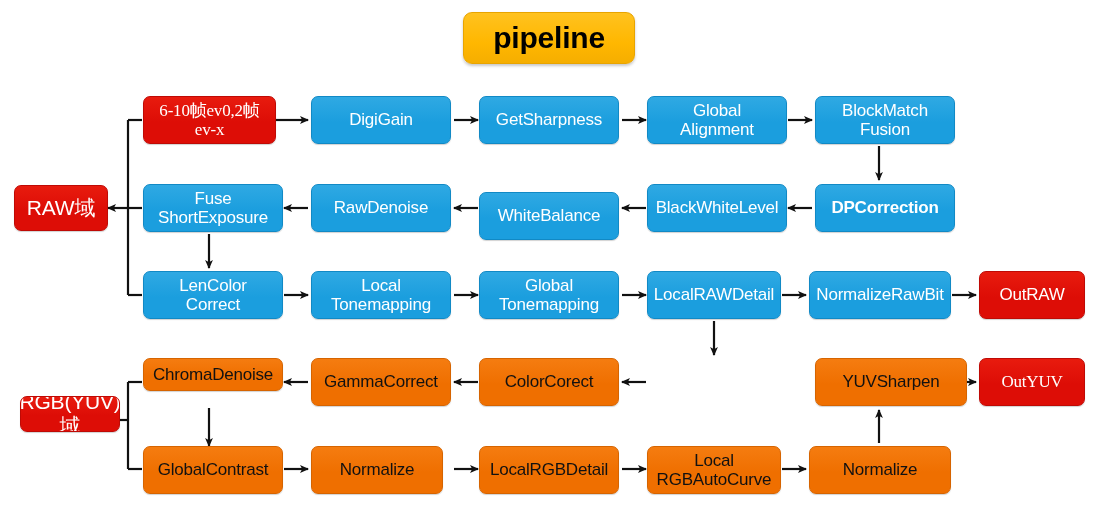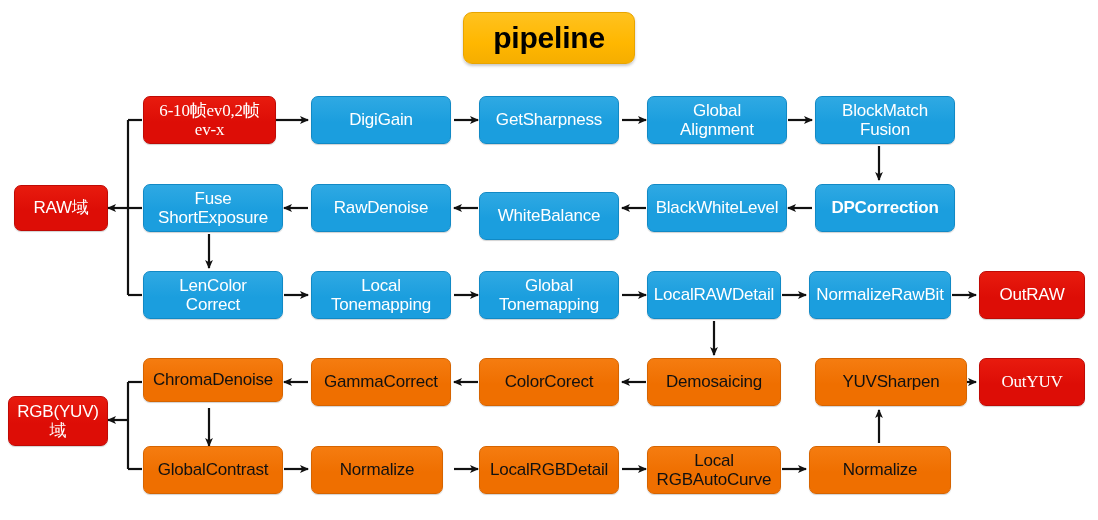--- a/index.html
+++ b/index.html
@@ -65,21 +65,21 @@
   .node.title {
     background: linear-gradient(180deg,#ffc21f 0%,#ffb700 60%,#f5ae00 100%);
     color: #000000;
     font-size: 30px;
     font-weight: bold;
     border: 1px solid #e8a400;
     border-radius: 9px;
     box-shadow: 0 2px 3px rgba(0,0,0,0.22);
   }
   .node.domain {
-    font-size: 17px;
+    font-size: 21px;
   }
 </style>
 </head>
 <body>
 
 <div id="canvas">
 
   <svg class="edges" viewBox="0 0 1098 520">
     <defs>
       <marker id="ah" markerWidth="9" markerHeight="9" refX="8" refY="4.5" orient="auto" markerUnits="userSpaceOnUse">
@@ -137,21 +137,21 @@
 
       <path d="M128,382 L128,469"></path>
       <path d="M128,382 L142,382"></path>
       <path d="M128,469 L142,469"></path>
     </g>
   </svg>
 
   <div class="node title" style="left:463px; top:12px; width:172px; height:52px;">pipeline</div>
 
   <div class="node red domain" style="left:14px; top:185px; width:94px; height:46px;">RAW域</div>
-  <div class="node red domain" style="left:8px; top:396px; width:100px; height:50px;">RGB(YUV)
+  <div class="node red domain" style="left:20px; top:396px; width:100px; height:36px;">RGB(YUV)
 域</div>
 
   <div class="node red" style="left:143px; top:96px; width:133px; height:48px;font-family:Liberation Serif, serif;">6-10帧ev0,2帧
 ev-x</div>
   <div class="node blue" style="left:311px; top:96px; width:140px; height:48px;">DigiGain</div>
   <div class="node blue" style="left:479px; top:96px; width:140px; height:48px;">GetSharpness</div>
   <div class="node blue" style="left:647px; top:96px; width:140px; height:48px;">Global
 Alignment</div>
   <div class="node blue" style="left:815px; top:96px; width:140px; height:48px;">BlockMatch
 Fusion</div>
@@ -166,24 +166,23 @@
   <div class="node blue" style="left:143px; top:271px; width:140px; height:48px;">LenColor
 Correct</div>
   <div class="node blue" style="left:311px; top:271px; width:140px; height:48px;">Local
 Tonemapping</div>
   <div class="node blue" style="left:479px; top:271px; width:140px; height:48px;">Global
 Tonemapping</div>
   <div class="node blue" style="left:647px; top:271px; width:134px; height:48px;">LocalRAWDetail</div>
   <div class="node blue" style="left:809px; top:271px; width:142px; height:48px;">NormalizeRawBit</div>
   <div class="node red" style="left:979px; top:271px; width:106px; height:48px;">OutRAW</div>
 
-  <div class="node orange" style="left:143px; top:358px; width:140px; height:44px;">ChromaDenoise</div>
+  <div class="node orange" style="left:143px; top:358px; width:140px; height:33px;">ChromaDenoise</div>
   <div class="node orange" style="left:311px; top:358px; width:140px; height:48px;">GammaCorrect</div>
   <div class="node orange" style="left:479px; top:358px; width:140px; height:48px;">ColorCorect</div>
-  <div class="node orange" style="left:647px; top:358px; width:134px; height:48px;">Demosaicing</div>
   <div class="node orange" style="left:815px; top:358px; width:152px; height:48px;">YUVSharpen</div>
   <div class="node red" style="left:979px; top:358px; width:106px; height:48px;font-family:Liberation Serif, serif;">OutYUV</div>
 
   <div class="node orange" style="left:143px; top:446px; width:140px; height:48px;">GlobalContrast</div>
   <div class="node orange" style="left:311px; top:446px; width:132px; height:48px;">Normalize</div>
   <div class="node orange" style="left:479px; top:446px; width:140px; height:48px;">LocalRGBDetail</div>
   <div class="node orange" style="left:647px; top:446px; width:134px; height:48px;">Local
 RGBAutoCurve</div>
   <div class="node orange" style="left:809px; top:446px; width:142px; height:48px;">Normalize</div>
 

